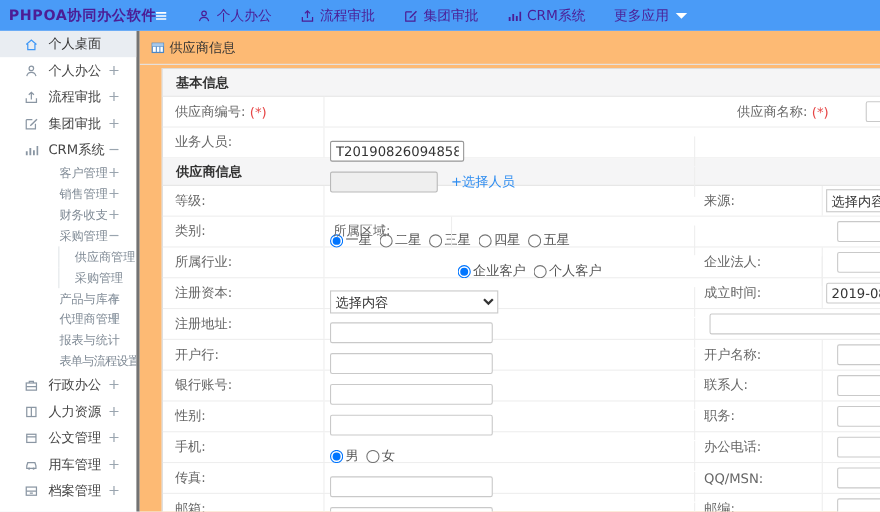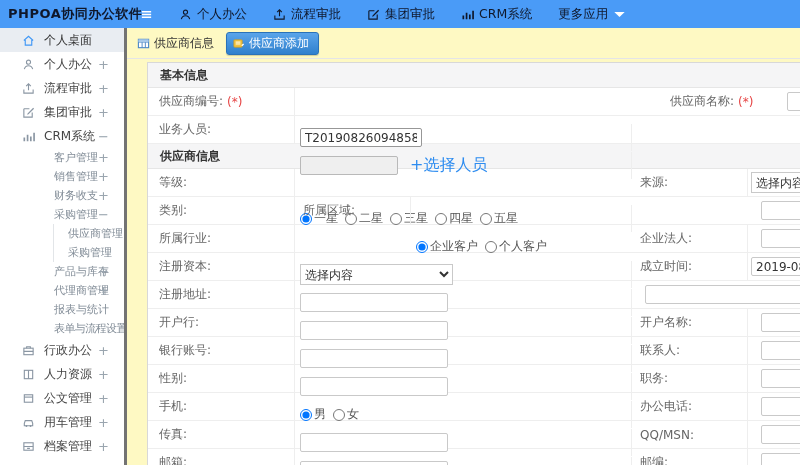--- a/index.html
+++ b/index.html
@@ -1,21 +1,21 @@
 <!DOCTYPE html>
 <html><head>
 <meta charset="utf-8">
 <style>
   * { margin:0; padding:0; box-sizing:border-box; }
   html,body { width:800px; height:465px; overflow:hidden;
     font-family:"DejaVu Sans","Liberation Sans",sans-serif; font-size:12px; background:#f0f1f3; color:#333; }
 
   
   .topbar { position:absolute; top:0; left:0; width:800px; height:28px; background:#4a9bf7;
-    display:flex; align-items:center; color:#0f172a; z-index:10; }
+    display:flex; align-items:center; color:#4c1d95; z-index:10; }
   .brand { width:132px; padding-left:8px; font-size:13px; font-weight:bold; letter-spacing:.5px; white-space:nowrap; }
   .hamburger { margin-left:8px; cursor:pointer; display:flex; }
   .topnav { display:flex; align-items:center; margin-left:26px; }
   .nav-item { display:inline-flex; align-items:center; gap:5px; margin-right:26px; font-size:12.5px; cursor:pointer; white-space:nowrap; }
   .topbar .ic svg { display:block; width:13px; height:13px; }
   .caret svg { width:9px; height:9px; }
 
   
   .sidebar { position:absolute; top:28px; left:0; width:127px; bottom:0; background:#fff;
     border-right:3px solid #737373; overflow:hidden;text-align:right; }
@@ -24,21 +24,21 @@
   .lvl0 .ic { margin-right:9px; display:flex; }
   .lvl0 .ic svg { width:13px; height:13px; }
   .lvl1 { height:19px; padding-left:54px; font-size:11px; color:#808b96; }
   .lvl2 { height:19px; padding-left:68px; font-size:11px; color:#808b96; }
   .lvl2::before { content:''; position:absolute; left:53px; top:0; bottom:0; border-left:1px solid #e2e5e8; }
   .side-item.active { background:#e9edf2; color:#333; }
   .expand { position:absolute; right:15px; color:#9aa5af; font-size:13px; font-weight:normal; }
   .tight { letter-spacing:-0.6px; }
 
   
-  .main { position:absolute; top:28px; left:127px; right:0; bottom:0; background:#fef9c3; overflow:hidden; }
+  .main { position:absolute; top:28px; left:127px; right:0; bottom:0; background:#fdba74; overflow:hidden; }
   .tabbar { position:absolute; top:0; left:0; right:0; height:31px; display:flex; align-items:center;
     padding-left:10px; gap:12px; border-bottom:1px solid #e4e5e7; }
   .tab { display:flex; align-items:center; gap:4px; font-size:12px; color:#333; cursor:pointer; }
   .tab .ic svg { width:13px; height:13px; display:block; }
   .tab-active { background:linear-gradient(#5aa4ea,#2f80cd); border:1px solid #2a72b8; border-radius:3px;
     color:#fff; padding:2px 9px 2px 5px; box-shadow:0 1px 1px rgba(0,0,0,.18); }
 
   
   .panel { position:absolute; left:20px; top:34px; width:1150px; background:#fff; border:1px solid #d8d8d8; }
   .sec-header { height:25px; line-height:25px; background:#f5f5f6; border-bottom:1px solid #e6e6e6;
@@ -58,21 +58,21 @@
     font-family:inherit; color:#333; background:#fff; }
   .v-code { width:122px; border-color:#979797; }
   .v-person { width:98px; background:#efefef; border-color:#b9b9b9; }
   .v-left { width:148px; }
   .v-right { width:205px; margin-left:10px; }
   .v-right-indent { width:205px; margin-left:36px; }
   .v-date { width:162px; }
   .sel { height:21px; font-size:12px; border:1px solid #c9c9c9; font-family:inherit; color:#333; background:#fff; }
   .v-select-left { width:153px; }
   .v-select-right { width:200px; }
-  .plink { color:#2d8cf0; margin-left:12px; font-size:16px; text-decoration:none; cursor:pointer; white-space:nowrap; }
+  .plink { color:#2d8cf0; margin-left:12px; font-size:12px; text-decoration:none; cursor:pointer; white-space:nowrap; }
   .radio-opt { display:inline-flex; align-items:center; margin-right:7px; color:#555; cursor:pointer; white-space:nowrap; }
   .radio-opt input { margin:0 2px 0 0; width:12px; height:12px; }
 </style>
 </head>
 <body>
 
 <div class="topbar">
   <div class="brand">PHPOA协同办公软件</div>
   <span class="hamburger ic">
     <svg viewBox="0 0 14 14" width="15" height="15">
@@ -268,30 +268,20 @@
       <div class="tab">
         <span class="ic">
           <svg viewBox="0 0 14 14">
             <rect x="1.5" y="2.5" width="11" height="9" fill="#fff" stroke="#4c87c6" stroke-width="1.2"></rect>
             <path d="M1.5 5.5h11M5.5 5.5v6M9 5.5v6" stroke="#4c87c6" stroke-width="1"></path>
             <rect x="1.5" y="2.5" width="11" height="3" fill="#a8c9ea"></rect>
           </svg>
         </span>
         <span>供应商信息</span>
       </div>
-      <div class="tab tab-active">
-        <span class="ic">
-          <svg viewBox="0 0 14 14">
-            <rect x="2" y="3" width="9" height="8" rx="1" fill="#f3c440" stroke="#c79a2a" stroke-width=".8"></rect>
-            <path d="M4 5.5h5M4 7.5h5" stroke="#fff" stroke-width="1"></path>
-            <path d="M10.5 9.5l2-2" stroke="#fff" stroke-width="1.4"></path>
-          </svg>
-        </span>
-        <span>供应商添加</span>
-      </div>
     </div>
   <div class="panel">
       <div class="sec-header">基本信息</div>
       <div class="frow sec0">
         <div class="fc c1">
           <span class="flabel">供应商编号:</span>
           <span class="req">(*)</span>
         </div>
         <div class="fc c2">
           <input class="inp v-code" type="text" value="T20190826094858" style="">

